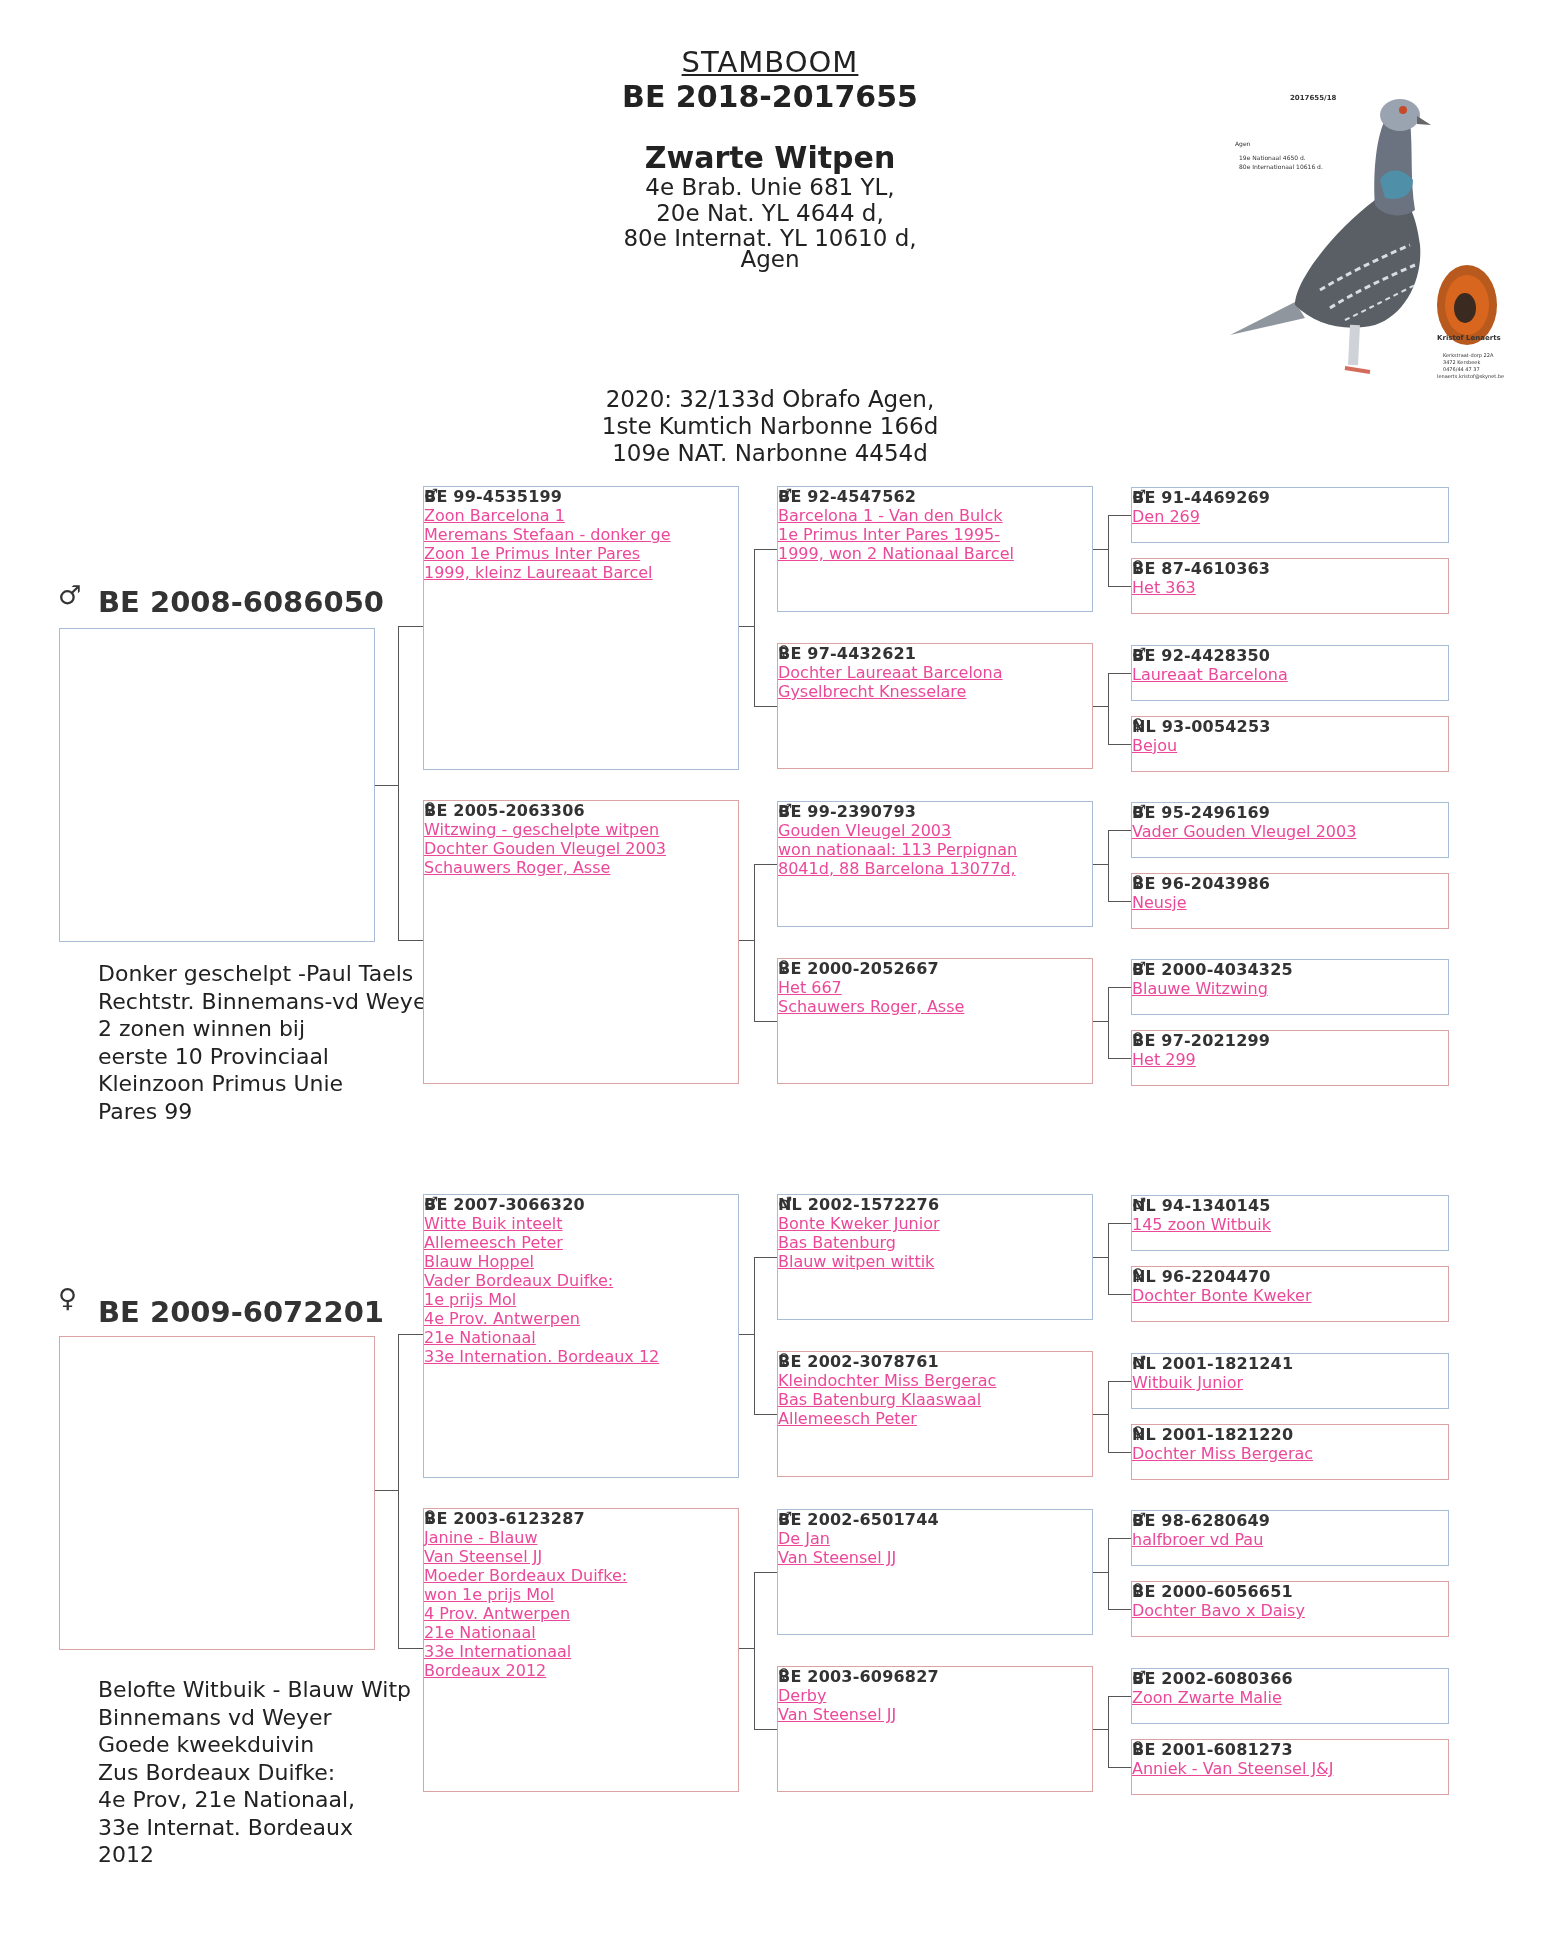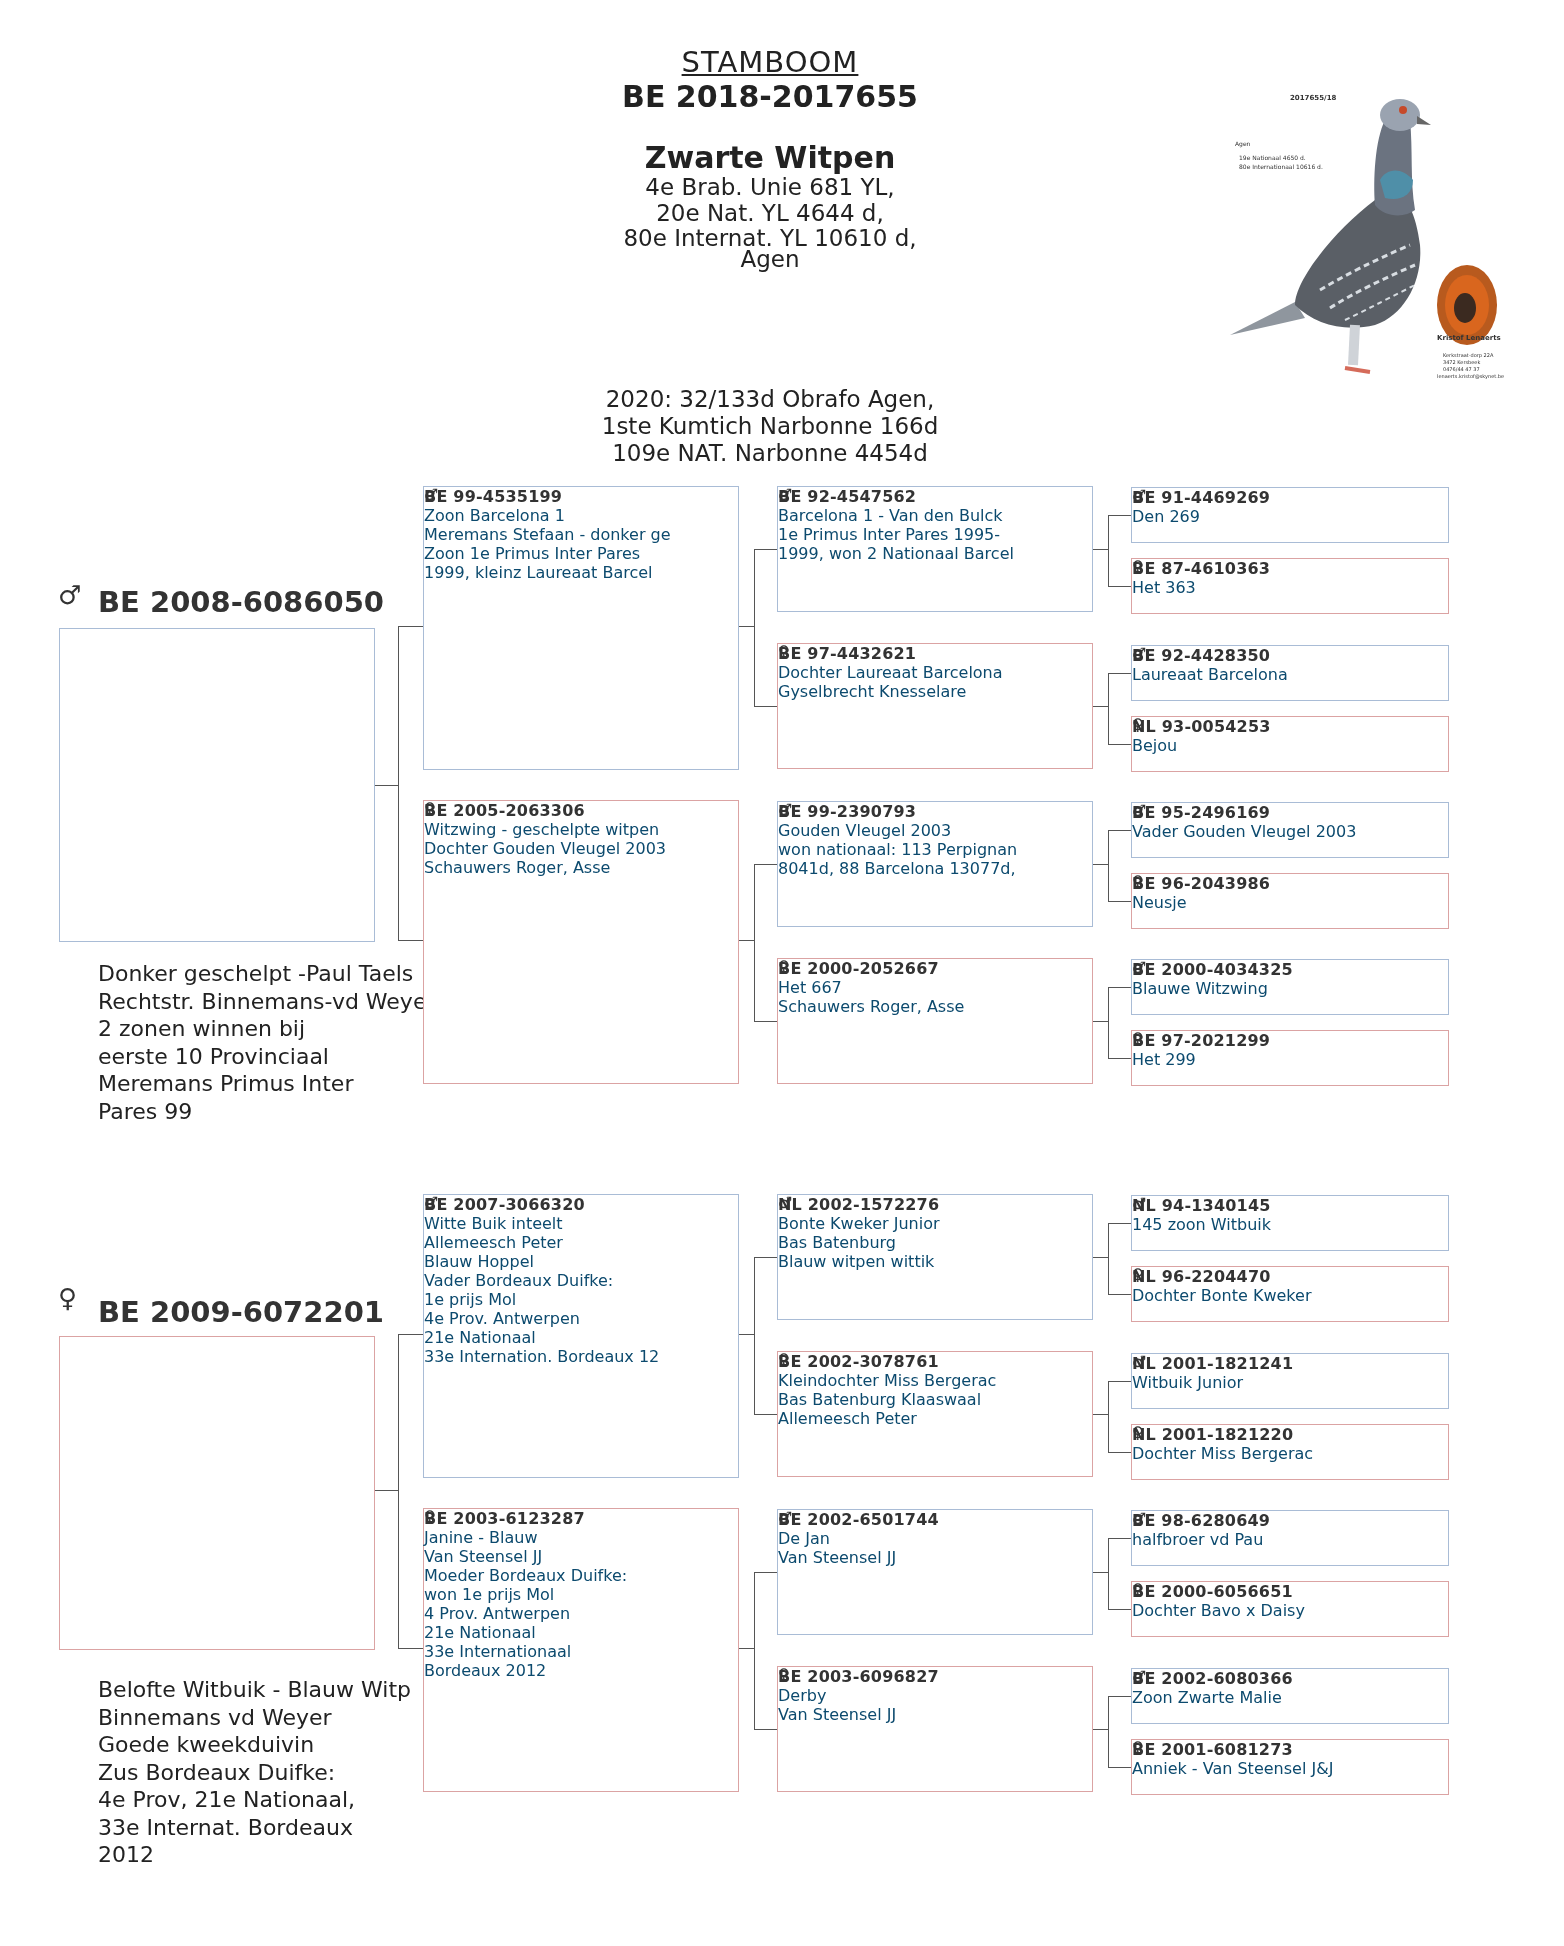--- a/index.html
+++ b/index.html
@@ -5,21 +5,21 @@
   html, body { margin: 0; padding: 0; background: #ffffff; }
   body {
     width: 1564px; height: 1946px; position: relative; overflow: hidden;
     font-family: "DejaVu Sans", sans-serif; color: #2a2a2a;
   }
   .box { position: absolute; box-sizing: border-box; background: #fff; }
   .box.male { border: 1.5px solid #a9bcd6; }
   .box.female { border: 1.5px solid #dba3a3; }
   .sym { position: absolute; font-family: "DejaVu Sans", sans-serif; color: #333; line-height: 1; }
   .ring { font-weight: bold; color: #333; letter-spacing: 0.2px; white-space: nowrap; }
-  .line { white-space: nowrap; color: #0c4a6e; }
+  .line { white-space: nowrap; color: #ec4899; text-decoration: underline; }
   .ln { position: absolute; background: #555; }
 
   
   #header { position: absolute; left: 500px; top: 44px; width: 540px; text-align: center; color: #222; }
   #header .t1 { font-size: 29px; letter-spacing: 1px; line-height: 36px; text-decoration: underline; }
   #header .t2 { font-size: 30px; font-weight: bold; line-height: 34px; }
   #header .t3 { font-size: 30px; font-weight: bold; line-height: 30px; }
   #header .t4 { font-size: 30px; font-weight: bold; line-height: 32px; margin-top: 28px; }
   #header .res { font-size: 23px; line-height: 26px; }
   #results2020 { position: absolute; left: 520px; top: 386px; width: 500px; text-align: center; font-size: 23px; line-height: 27px; color: #222; }
@@ -90,21 +90,21 @@
 </div>
 
 <div class="subj-sym" style="left:58px;top:580px">♂</div>
 <div class="subj-ring" style="left:98px;top:585px">BE 2008-6086050</div>
 <div class="subj-frame" style="left:59px;top:628px;border:1.5px solid #a9bcd6"></div>
 <div class="subj-notes" style="left:98px;top:960px">
   <div>Donker geschelpt -Paul Taels</div>
   <div>Rechtstr. Binnemans-vd Weyer</div>
   <div>2 zonen winnen bij</div>
   <div>eerste 10 Provinciaal</div>
-  <div>Meremans Primus Inter</div>
+  <div>Kleinzoon Primus Unie</div>
   <div>Pares 99</div>
 </div>
 
 <div class="subj-sym" style="left:58px;top:1283px">♀</div>
 <div class="subj-ring" style="left:98px;top:1295px">BE 2009-6072201</div>
 <div class="subj-frame" style="left:59px;top:1336px;border:1.5px solid #dba3a3"></div>
 <div class="subj-notes" style="left:98px;top:1676px">
   <div>Belofte Witbuik - Blauw Witp</div>
   <div>Binnemans vd Weyer</div>
   <div>Goede kweekduivin</div>

